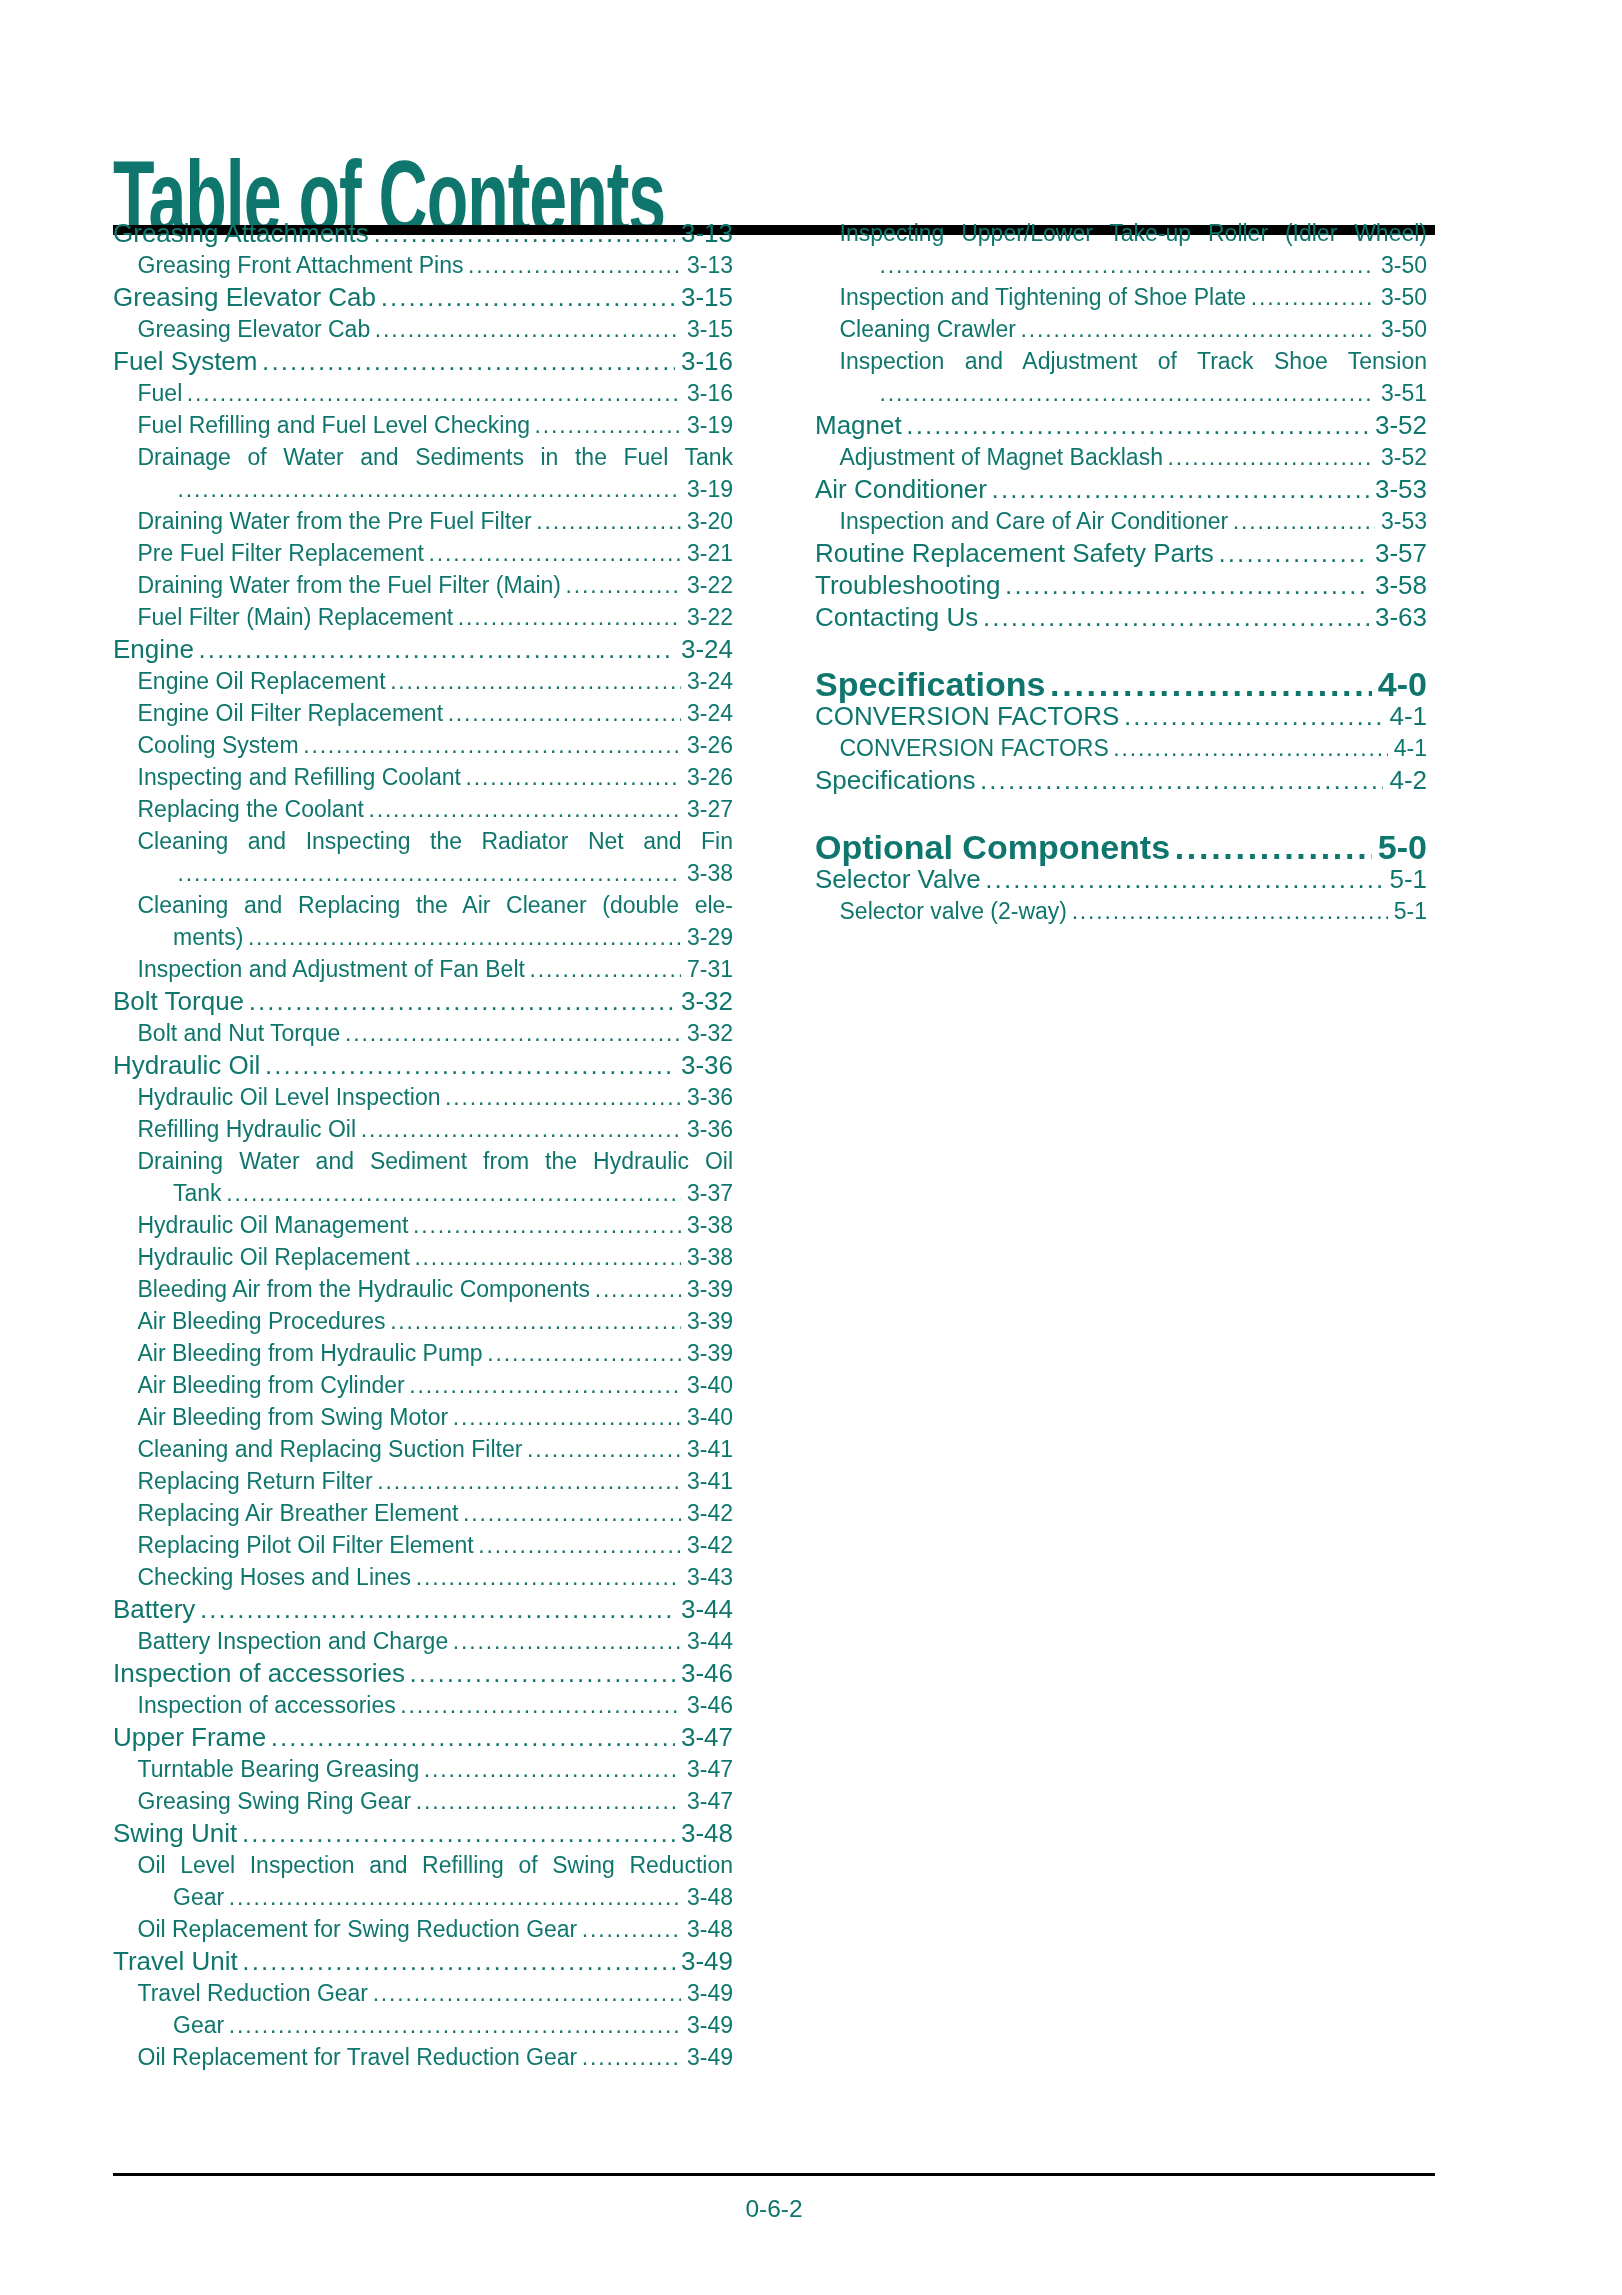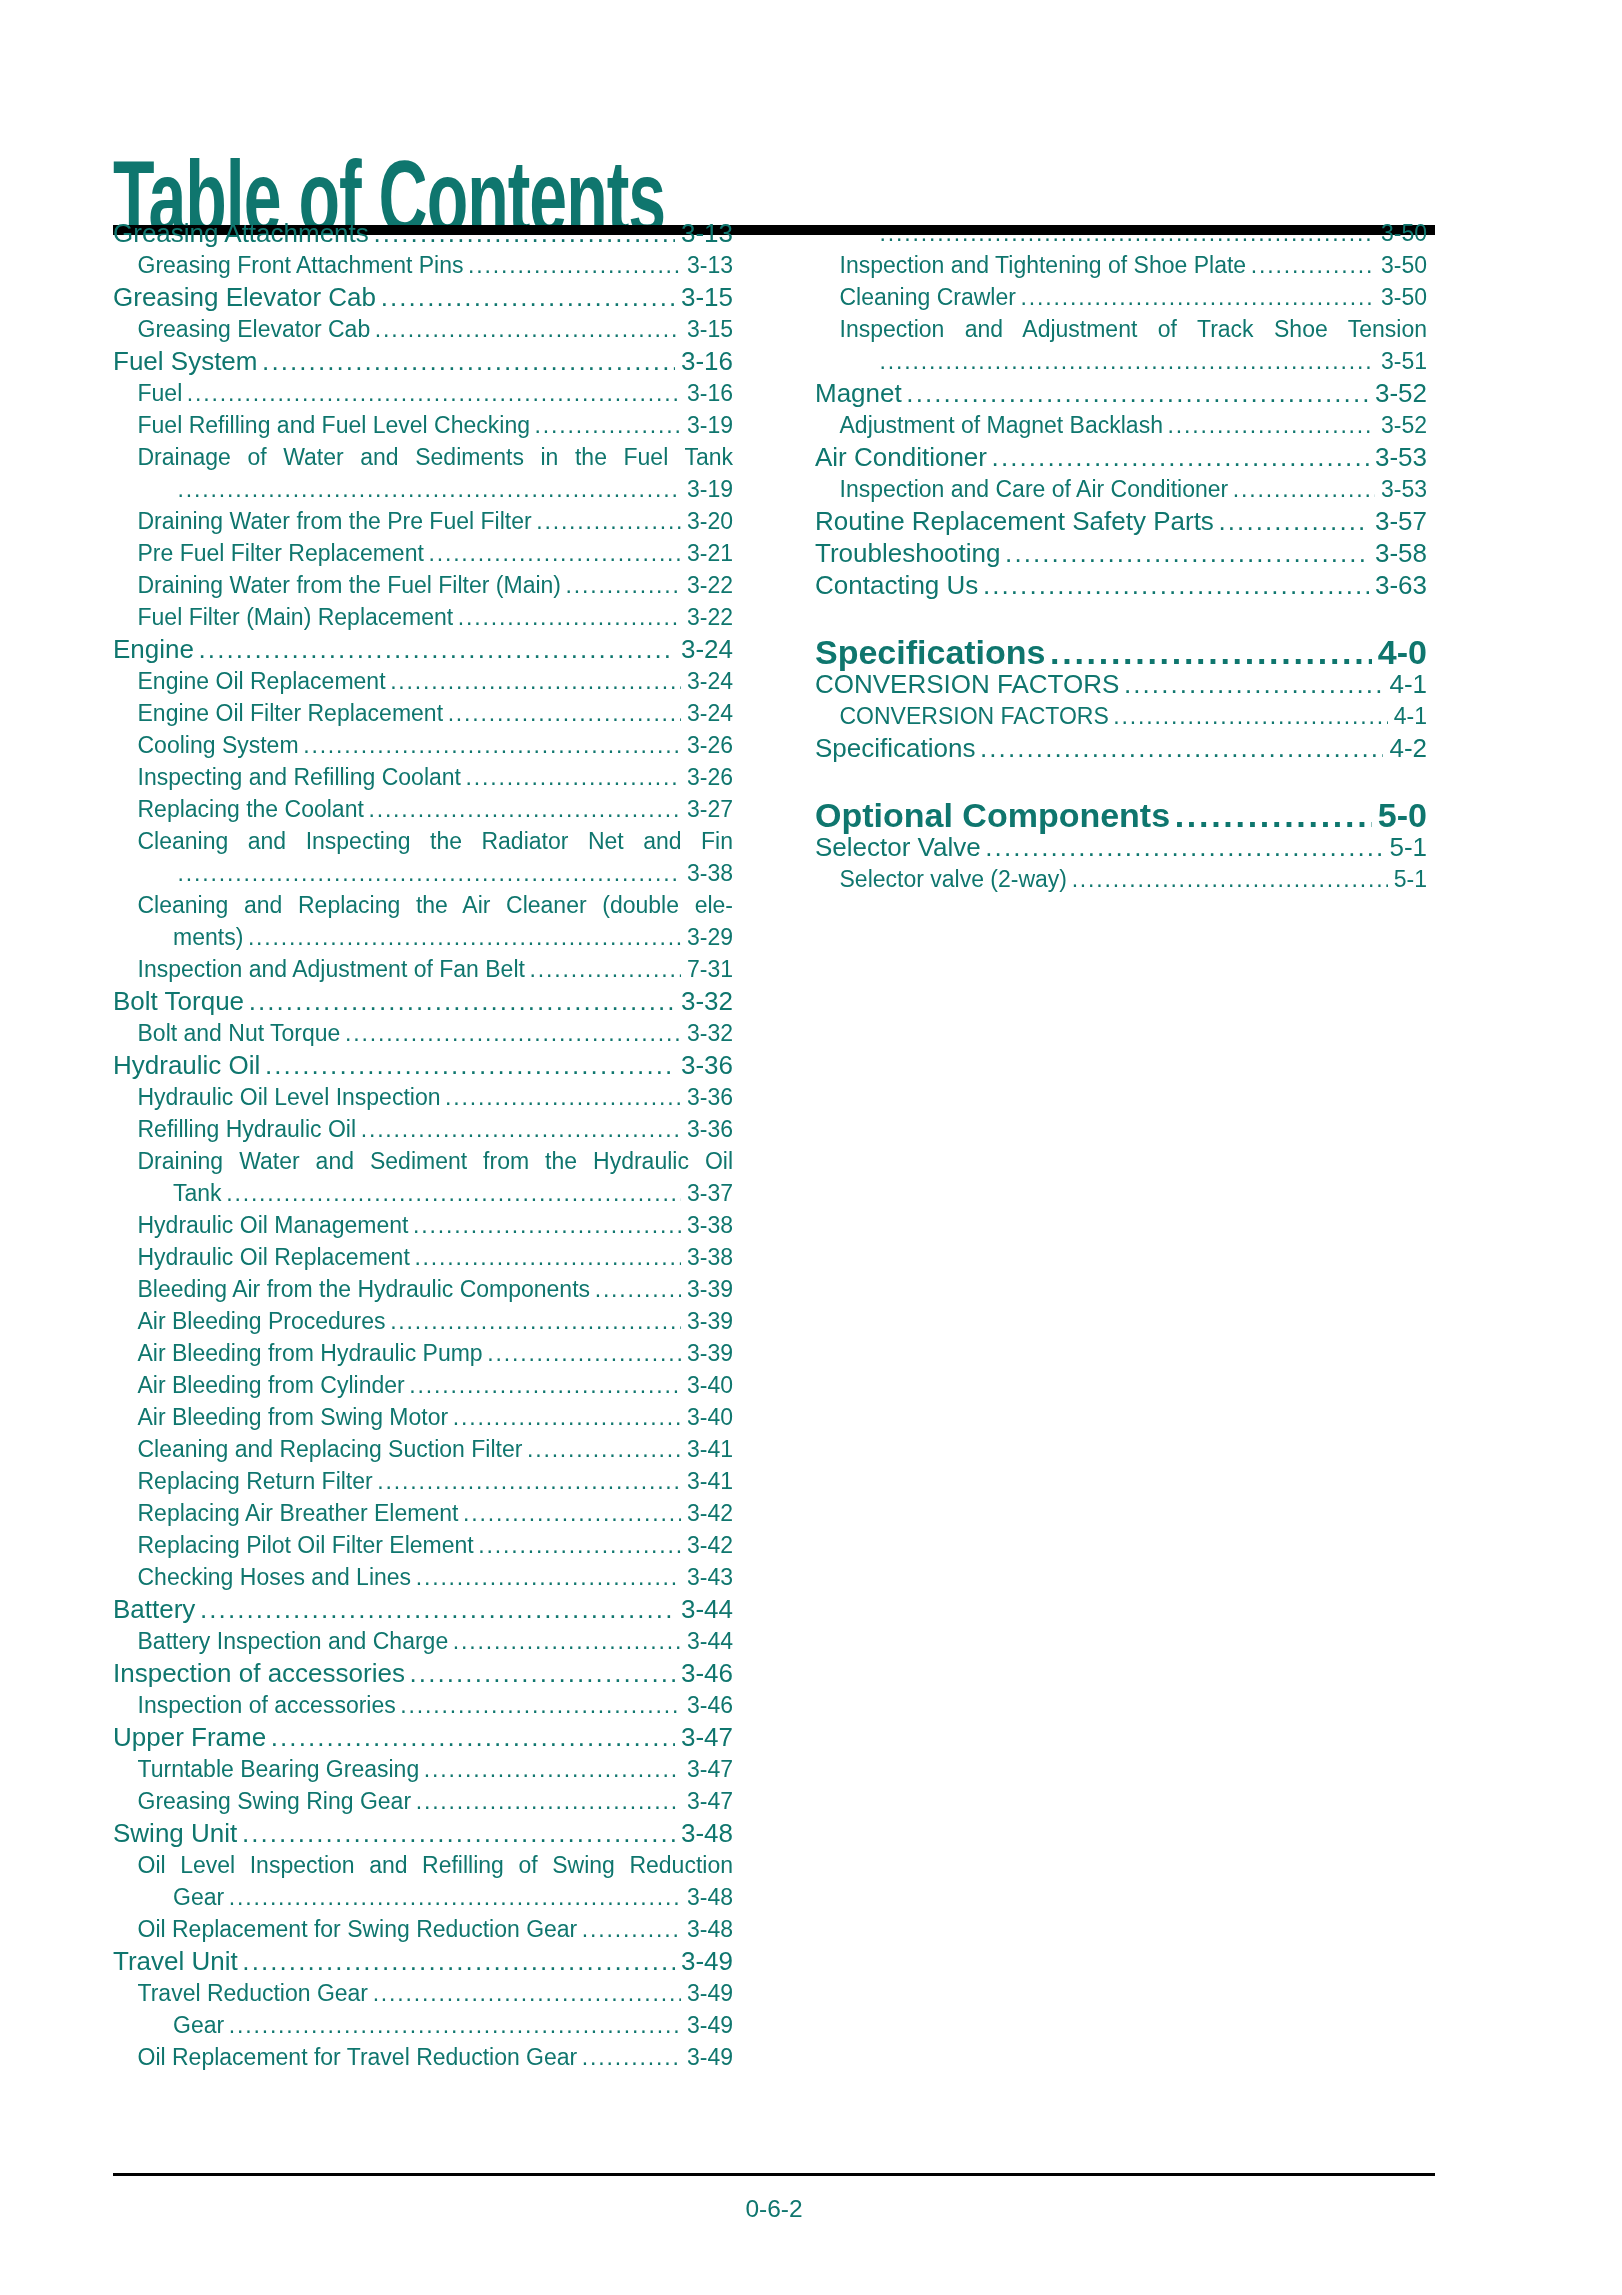--- a/index.html
+++ b/index.html
@@ -311,20 +311,21 @@
         <span class="dots">..............................................................................................................</span>
         <span class="pg">3-49</span>
       </div>
       <div class="row lvl2">
         <span class="lbl">Oil Replacement for Travel Reduction Gear</span>
         <span class="dots">..............................................................................................................</span>
         <span class="pg">3-49</span>
       </div>
     </div>
   <div class="col col-right" id="col-right">
+      <div class="row wrapline lvl2"><span class="lbl">Inspecting Upper/Lower Take-up Roller (Idler Wheel)</span></div>
       <div class="row contline lvl2">
         <span class="lbl2"></span>
         <span class="dots">..............................................................................................................</span>
         <span class="pg">3-50</span>
       </div>
       <div class="row lvl2">
         <span class="lbl">Inspection and Tightening of Shoe Plate</span>
         <span class="dots">..............................................................................................................</span>
         <span class="pg">3-50</span>
       </div>

